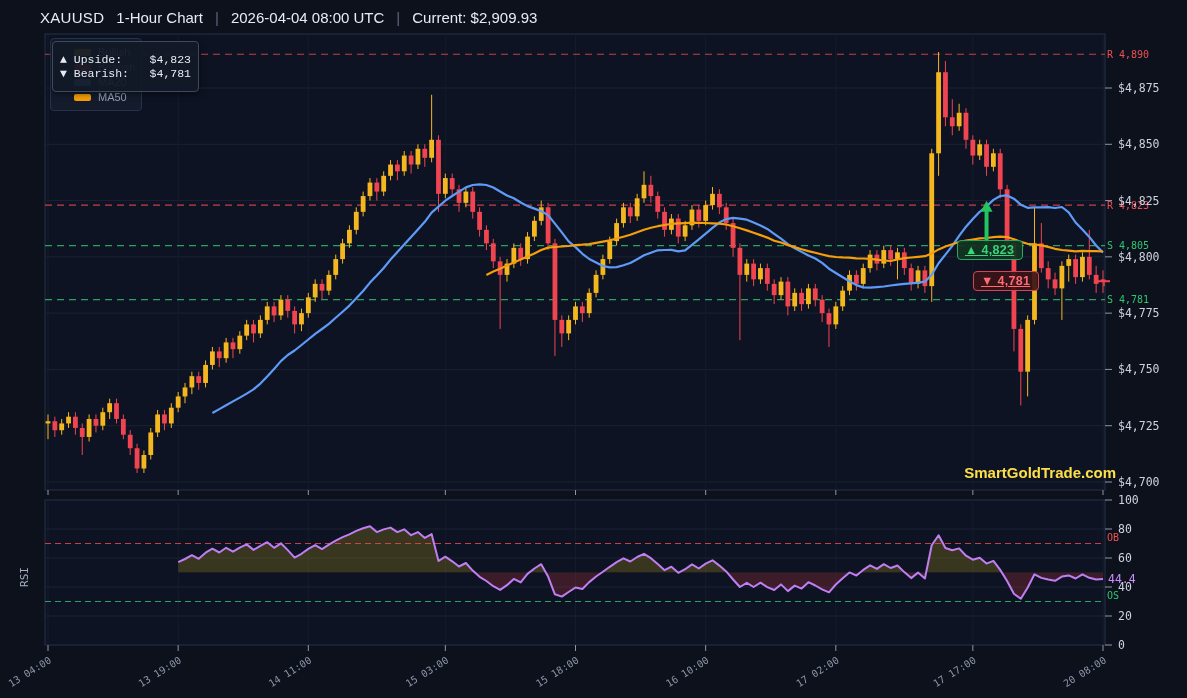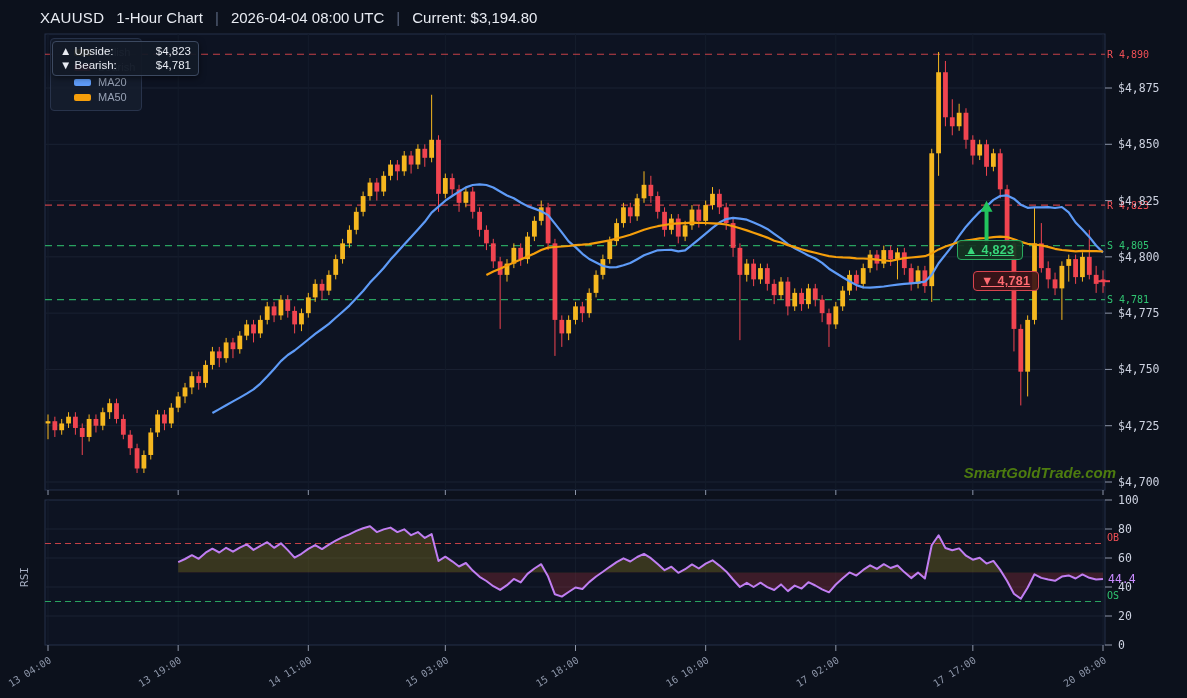--- a/index.html
+++ b/index.html
@@ -10,51 +10,51 @@
   .titlebar .pipe{color:#59647c;}
   .titlebar .sym{letter-spacing:.3px;}
   
   .legend{position:absolute;left:50px;top:38px;width:76px;background:rgba(22,30,46,.88);
           border:1px solid #28334b;border-radius:4px;padding:5px 7px;z-index:2;}
   .legend-row{display:flex;align-items:center;gap:7px;height:14px;margin:1px 16px;}
   .legend-swatch{width:17px;height:7px;border-radius:2px;flex:none;}
   .legend-label{color:#97a1b4;font-size:11px;white-space:nowrap;}
   
   .tooltip{position:absolute;left:52px;top:41px;width:131px;background:rgba(18,25,38,.94);
-           border:1px solid #3c4960;border-radius:4px;padding:3px 7px;z-index:3;
-           font-family:Liberation Sans, sans-serif;font-size:11.5px;color:#e8ebf2;
+           border:1px solid #3c4960;border-radius:4px;padding:11px 7px;z-index:3;
+           font-family:Liberation Mono, monospace;font-size:11.5px;color:#e8ebf2;
            box-shadow:0 2px 6px rgba(0,0,0,.5);}
   .tooltip-row{display:flex;justify-content:space-between;line-height:13.5px;white-space:pre;}
   
   .badge{position:absolute;z-index:2;border-radius:4px;font-size:12.5px;font-weight:bold;
          padding:2px 8px 2px 7px;letter-spacing:.3px;text-decoration:underline;}
   .badge.up{left:957px;top:240px;color:#37d67a;background:rgba(20,52,34,.92);border:1.5px solid #2aa85f;}
   .badge.down{left:957px;top:271px;color:#ff6b71;background:rgba(58,20,24,.92);border:1.5px solid #d8444e;margin-left:16px;}
   .watermark{position:absolute;left:950px;top:464px;width:166px;text-align:right;
-             color:#4d7c0f;font-size:15px;font-weight:bold;z-index:1;font-style:italic;}
+             color:#fde047;font-size:15px;font-weight:bold;z-index:1;}
   svg text{font-family:"DejaVu Sans Mono",monospace;}
   text.ylab{fill:#cdd2e0;font-size:11.5px;}
   text.xlab{fill:#8d96a9;font-size:10px;}
   text.lvl-r{fill:#ef4f55;font-size:10px;}
   text.lvl-s{fill:#30c572;font-size:10px;}
   text.rsi-side{fill:#a7afc2;font-size:11px;}
   text.rsi-cur{fill:#c98bff;font-size:11.5px;}
 </style>
 </head>
 <body>
 
 <div class="stage">
 
   <div class="titlebar">
     <span class="sym">XAUUSD</span>
     <span>1-Hour Chart</span>
     <span class="pipe">|</span>
     <span>2026-04-04 08:00 UTC</span>
     <span class="pipe">|</span>
-    <span>Current: $3,194.80</span>
+    <span>Current: $2,909.93</span>
   </div>
 
   <div class="legend">
     <div class="legend-row">
       <span class="legend-swatch" style="background: rgb(247, 183, 29);"></span>
       <span class="legend-label">Bullish</span>
     </div>
     <div class="legend-row">
       <span class="legend-swatch" style="background: rgb(242, 54, 69);"></span>
       <span class="legend-label">Bearish</span>

